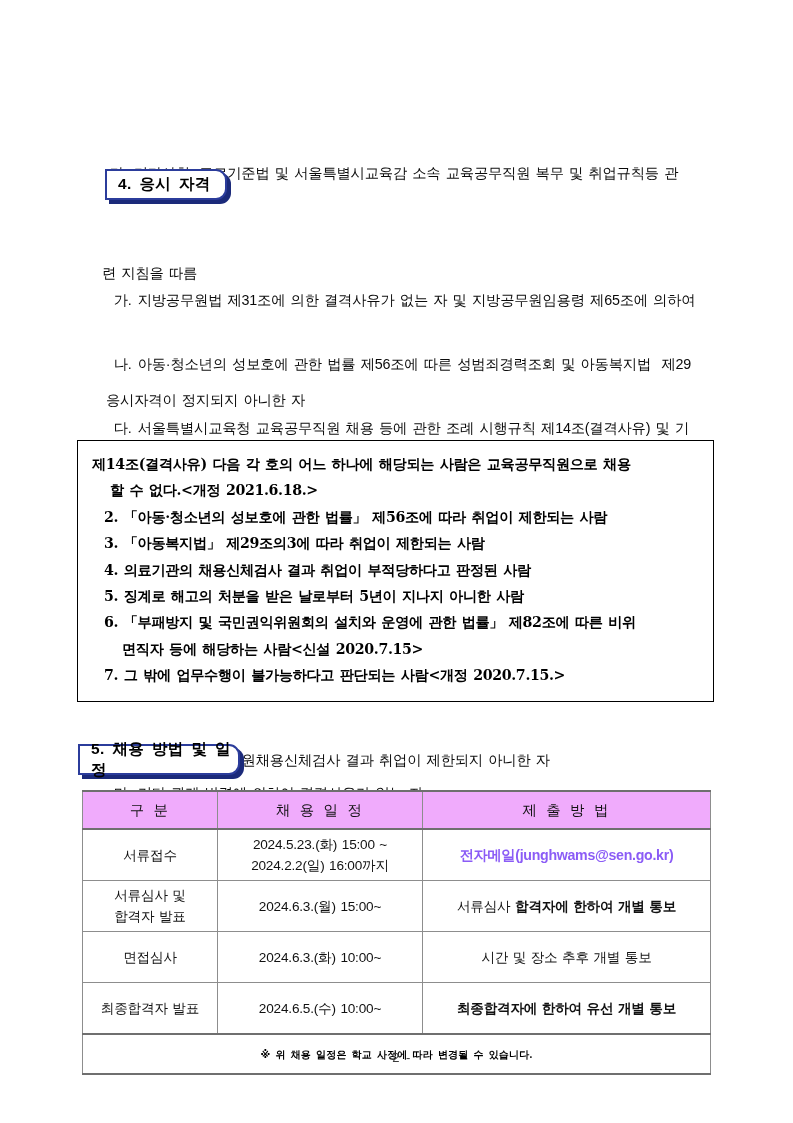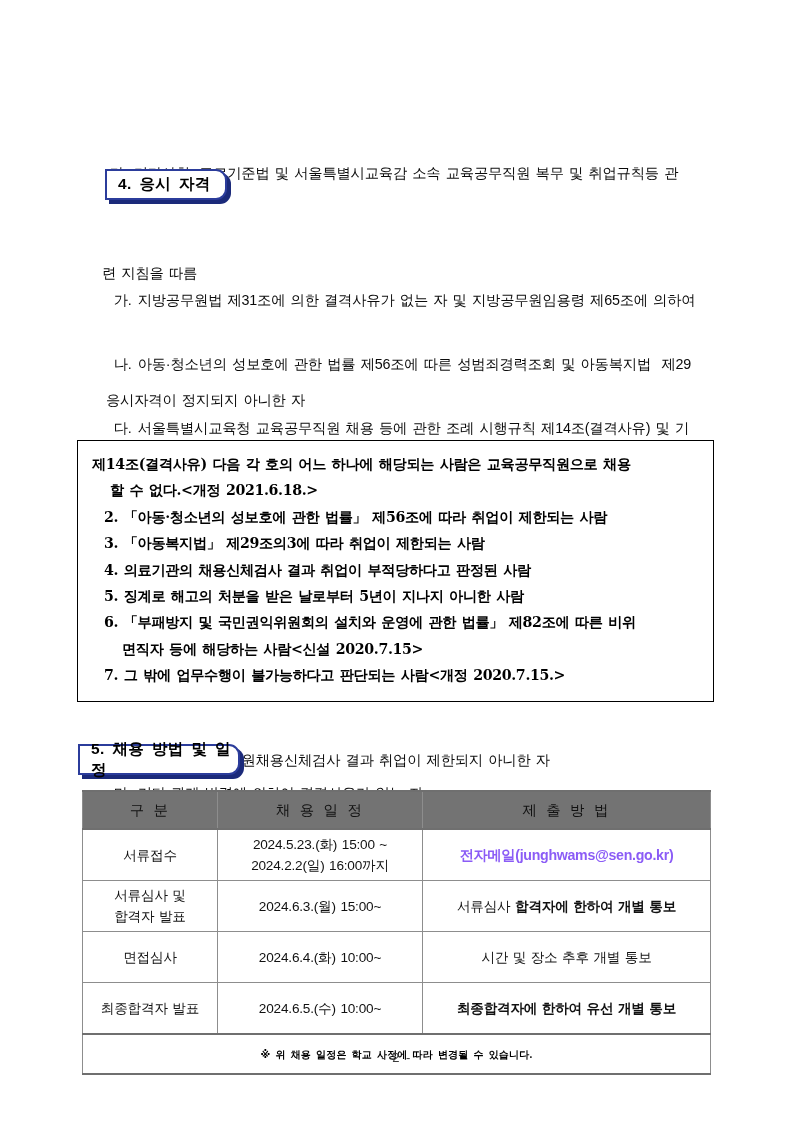--- a/index.html
+++ b/index.html
@@ -110,21 +110,21 @@
   table.sched th, table.sched td {
     border: 1px solid #8d8d8d;
     text-align: center;
     vertical-align: middle;
     padding: 3px 4px;
     letter-spacing: -0.2px;
     word-spacing: 1px;
     line-height: 21px;
   }
   table.sched thead th {
-    background: #737373;
+    background: #f0abfc;
     font-weight: normal;
     font-size: 14.4px;
     letter-spacing: 2.2px;
     height: 30px;
     border-top: 2px solid #6f6f6f;
     border-bottom: 2px solid #6f6f6f;
   }
   table.sched tbody td { height: 44px; }
   table.sched tbody tr.r-note td {
     border-top: 2px solid #6f6f6f;
@@ -251,21 +251,21 @@
         <tr>
           <td class="two-line">
             <span>서류심사 및</span>
             <span>합격자 발표</span>
           </td>
           <td>2024.6.3.(월) 15:00~</td>
           <td><span>서류심사 </span><span class="bold-part">합격자에 한하여 개별 통보</span></td>
         </tr>
         <tr>
           <td>면접심사</td>
-          <td>2024.6.4.(화) 10:00~</td>
+          <td>2024.6.3.(화) 10:00~</td>
           <td>시간 및 장소 추후 개별 통보</td>
         </tr>
         <tr>
           <td>최종합격자 발표</td>
           <td>2024.6.5.(수) 10:00~</td>
           <td class="bold-part">최종합격자에 한하여 유선 개별 통보</td>
         </tr>
         <tr class="r-note">
           <td colspan="3">
             <span class="note-text">※ 위 채용 일정은 학교 사정에 따라 변경될 수 있습니다.</span>

